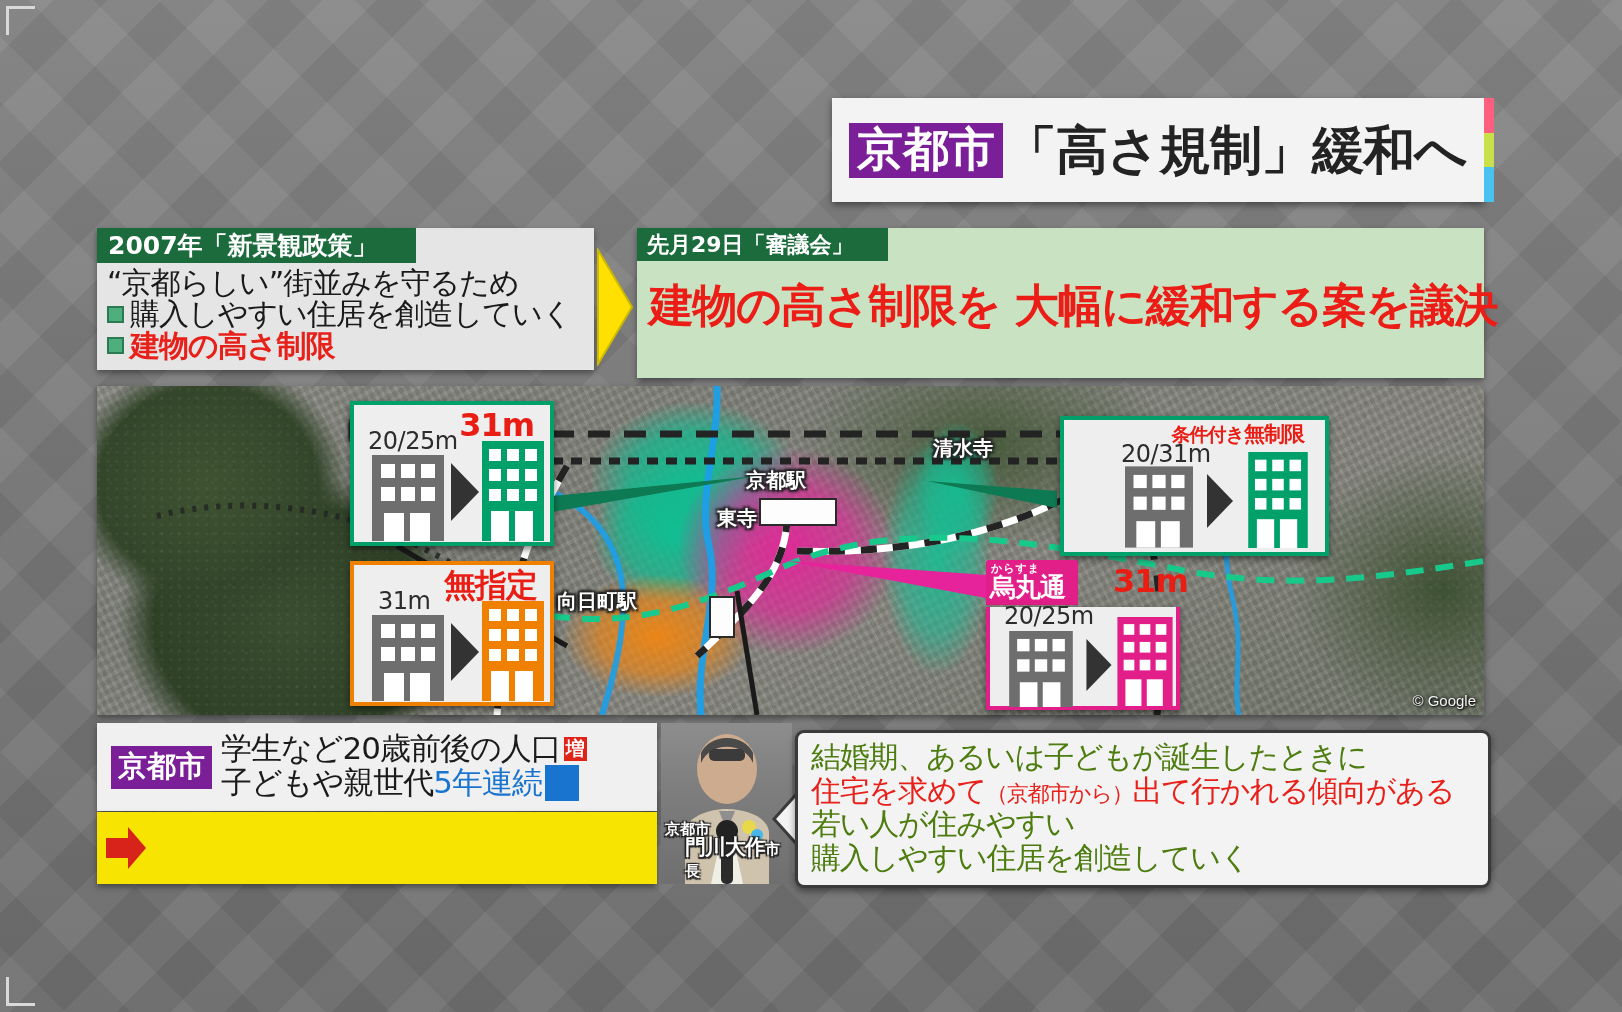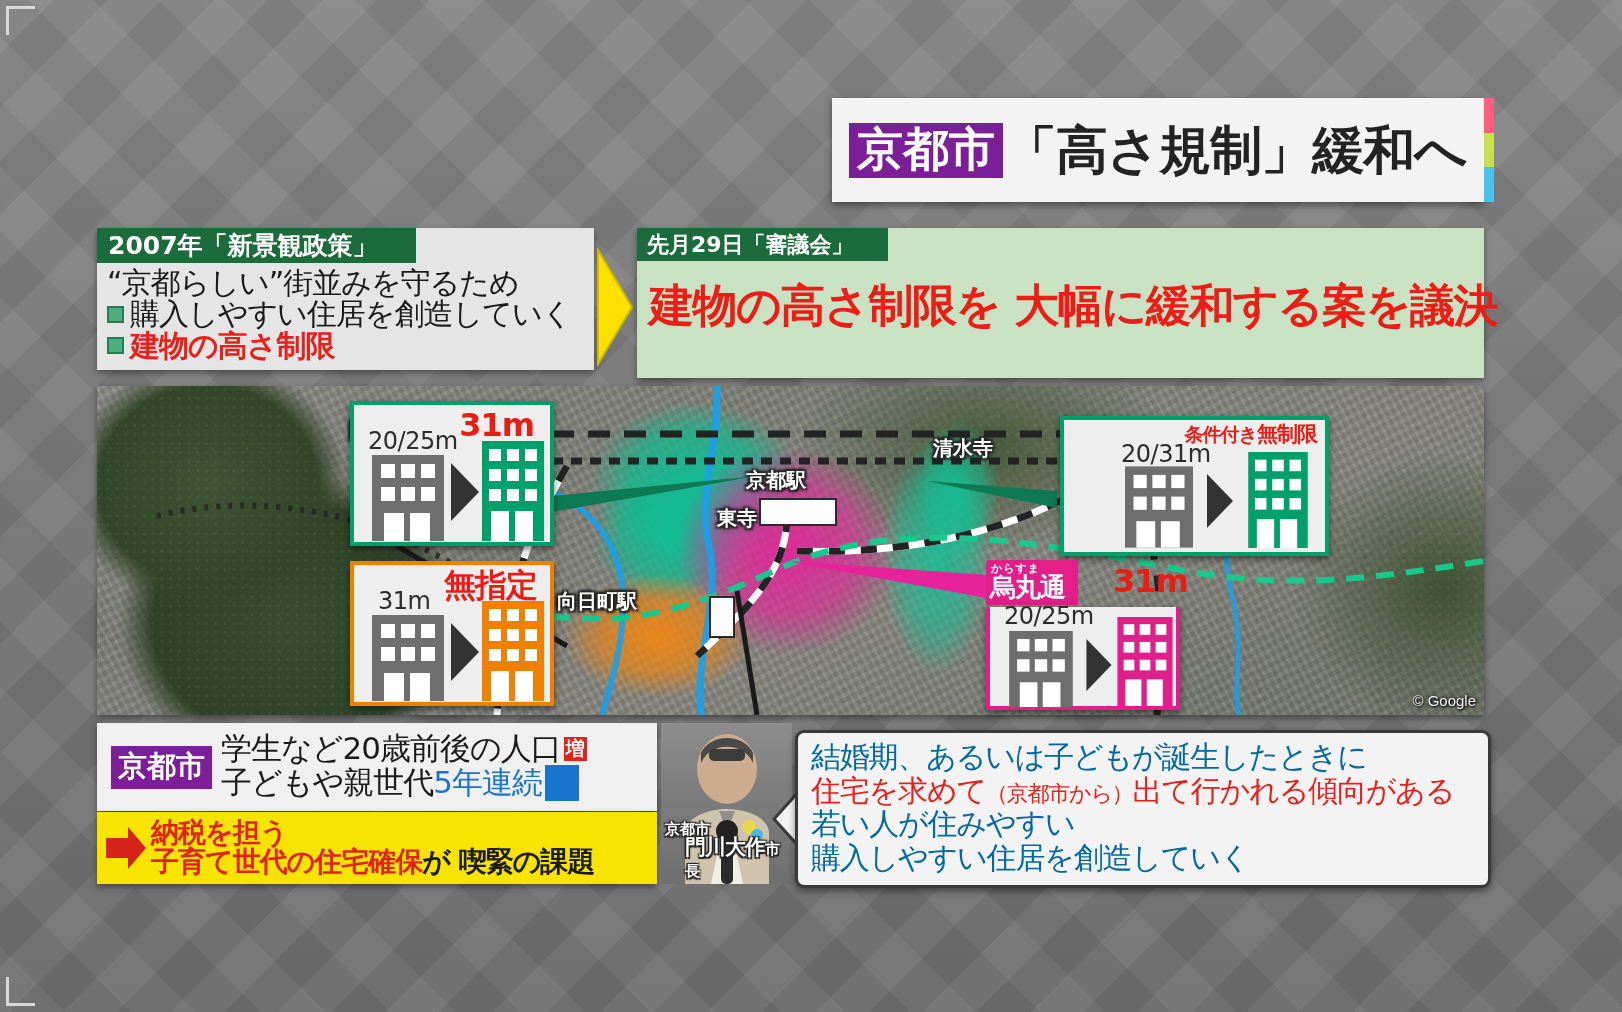--- a/index.html
+++ b/index.html
@@ -124,21 +124,21 @@
     text-shadow:-1.5px -1.5px 1px #222,1.5px -1.5px 1px #222,-1.5px 1.5px 1px #222,1.5px 1.5px 1px #222;}
   #mayor-cap .r1{font-size:15px;font-weight:700;}
   #mayor-cap .r2{font-size:21px;font-weight:700;letter-spacing:-1px;margin-left:20px;}
   #mayor-cap .r2 small{font-size:15px;}
 
   
   #quote{position:absolute;left:795px;top:730px;width:690px;height:152px;background:#f3f3f3;
     border:3px solid #3a3a3a;border-radius:9px;box-shadow:0 3px 7px rgba(0,0,0,.45);}
   #quote .lines{padding:7px 0 0 13px;line-height:1.12;}
   .q{font-size:30px;letter-spacing:-1.2px;white-space:nowrap;}
-  .q.blk{color:#0369a1;}
+  .q.blk{color:#4d7c0f;}
   .q.red{color:#e8201a;}
   .q .paren{font-size:22px;}
   #quote-tail{position:absolute;left:772px;top:788px;}
 </style>
 </head>
 <body>
 
 <div id="bg"></div>
 <div class="corner c-tl"></div>
 <div class="corner c-bl"></div>
@@ -336,21 +336,21 @@
       <rect x="9" y="70" width="18" height="30"></rect>
           <rect x="33" y="70" width="18" height="30"></rect>
         </g>
     </svg>
   </div>
 </div>
 
 <div class="card" style="left:1060px;top:416px;width:218px;height:132px;border-width:4px;border-color:#00a06b;padding-left:43px;">
   <div class="inner">
     <div class="cap-old" style="left:14px;top:22px;">20/31m</div>
-    <div class="cap-new small" style="right:8px;top:4px;">
+    <div class="cap-new small" style="right:21px;top:4px;">
       <span class="pre">条件付き</span><span>無制限</span>
     </div>
     <svg class="bldg" style="left:18px;top:46px;" width="68" height="82" viewBox="0 0 72 86">
       <rect x="0" y="0" width="72" height="86" fill="#6e6e6e"></rect>
       <g fill="#fff">
           <rect x="9" y="9" width="14" height="14"></rect>
           <rect x="29" y="9" width="14" height="14"></rect>
           <rect x="49" y="9" width="14" height="14"></rect>
       <rect x="9" y="32" width="14" height="14"></rect>
           <rect x="29" y="32" width="14" height="14"></rect>
@@ -436,26 +436,20 @@
       <span class="blue">5年連続</span>
       <span class="chip blue">減</span>
     </div>
   </div>
 </div>
 
 <div id="yellowpanel">
   <svg id="yp-arrow" width="40" height="46" viewBox="0 0 40 46">
     <polygon points="0,13 22,13 22,2 40,23 22,44 22,33 0,33" fill="#d8231b"></polygon>
   </svg>
-  <div id="yp-text">
-    <div class="yl1">納税を担う</div>
-    <div class="yl2">
-      <span class="red">子育て世代の住宅確保</span><span class="blk">が 喫緊の課題</span>
-    </div>
-  </div>
 </div>
 
 <div id="mayor">
   <div class="ph"></div>
   <svg style="position:absolute;inset:0" width="131" height="161">
     <ellipse cx="66" cy="46" rx="30" ry="35" fill="#cdab8e"></ellipse>
     <path d="M40,40 A28,26 0 0 1 92,40 L92,30 A28,24 0 0 0 40,30 Z" fill="#4a4a4a"></path>
     <rect x="48" y="26" width="36" height="12" rx="5" fill="#3b3b3b"></rect>
     <path d="M24,161 L24,110 C24,96 44,86 66,86 C88,86 108,96 108,110 L108,161 Z" fill="#cfc3ad"></path>
     <path d="M66,86 L50,161 L82,161 Z" fill="#efefe6"></path>

